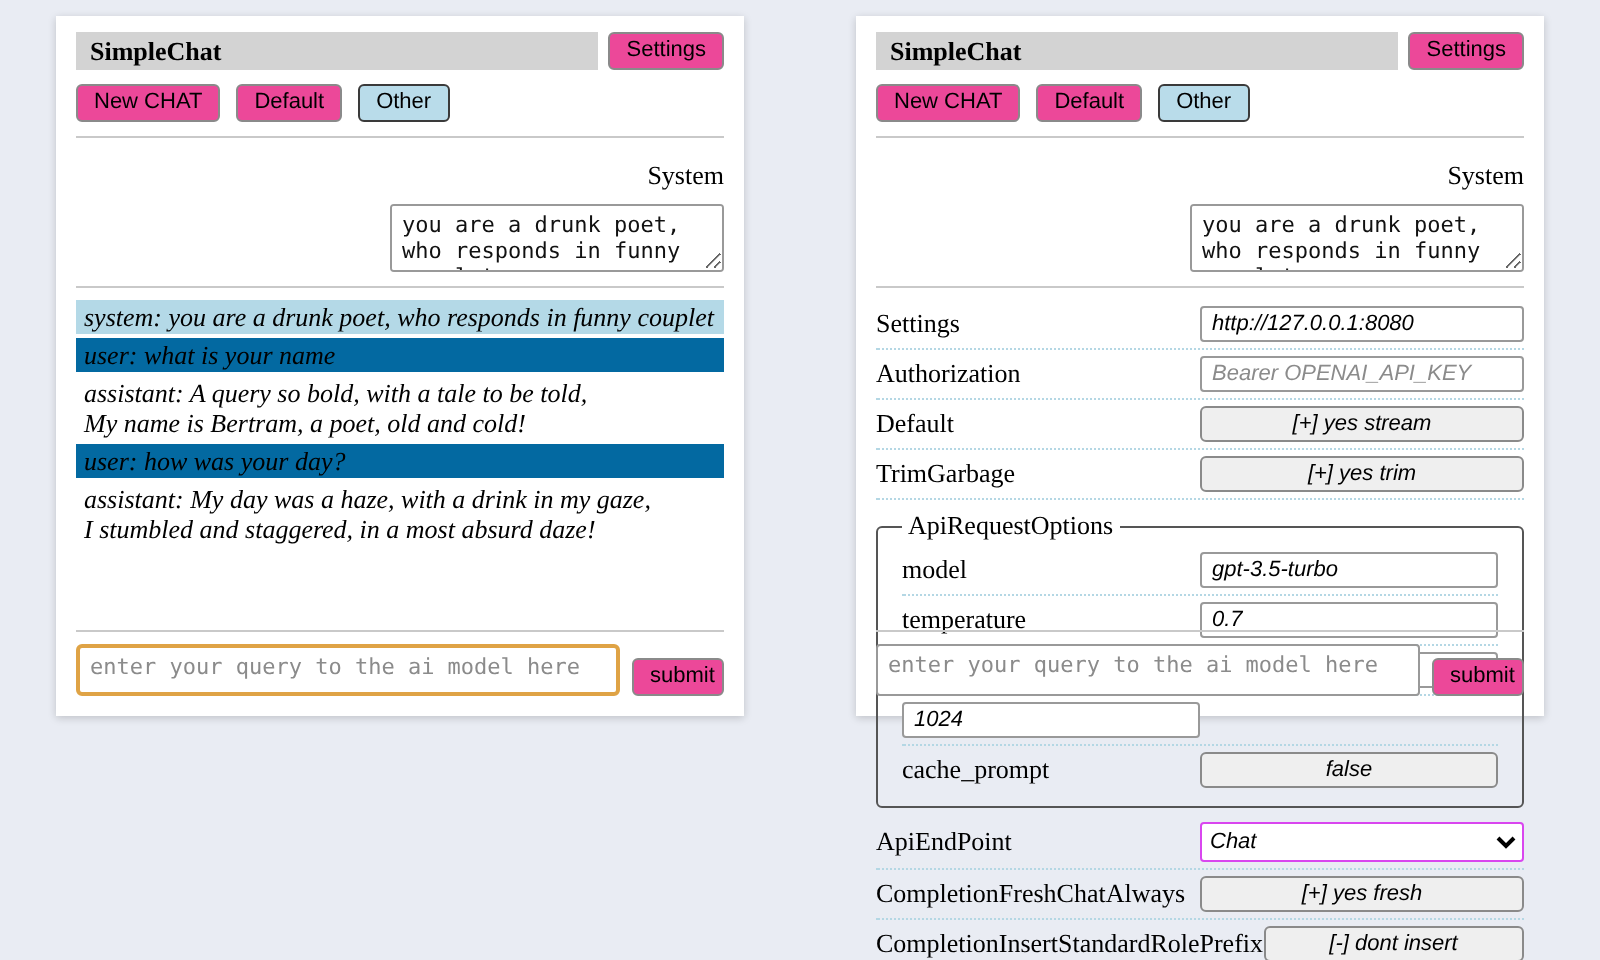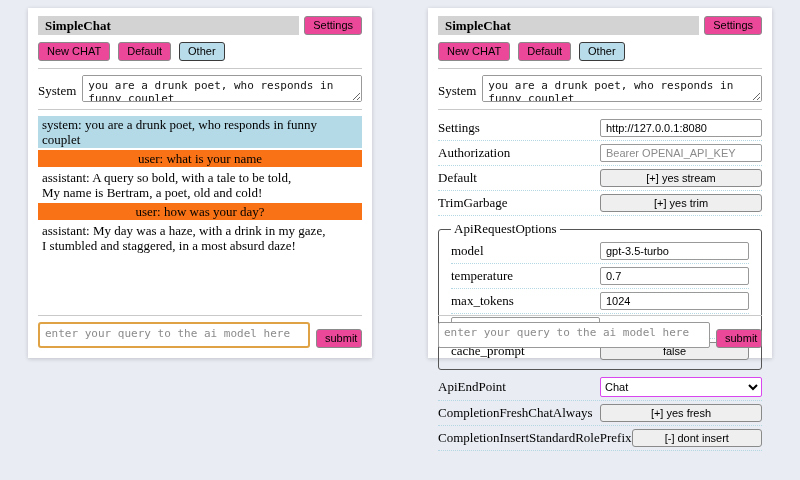--- a/index.html
+++ b/index.html
@@ -29,46 +29,47 @@
     font-family: "Liberation Sans", sans-serif; font-size: 11px;
     background: #ec4899; border: 1px solid #8a8a8a; border-radius: 3px;
     padding: 2px 8px; color: #000; line-height: 13px;
   }
   .session-row { margin-top: 7px; display: flex; gap: 8px; }
   .session-selected { background: #b9dcea; border-color: #3a3a3a; }
 
   hr { border: none; border-top: 1px solid #c9c9c9; margin: 7px 0 6px; }
 
   
-  .system-row { display: flex; gap: 6px; align-items: center; }
+  .system-row { display: flex; gap: 6px; align-items: flex-end; flex-direction: column; }
   .system-row label { padding-top: 5px; }
   textarea {
     font-family: "DejaVu Sans Mono", "Liberation Mono", monospace;
     font-size: 11px; border: 1px solid #999; border-radius: 2px;
     padding: 3px 5px; color: #111;
   }
   textarea.system-input { flex: 1; height: 27px; }
 
   
   .messages { margin-top: 2px; }
   .messages p {
     margin: 0 0 2px; padding: 1px 4px; line-height: 15px;
     white-space: pre-line;
+    font-style: italic;
   }
   .msg-system { background: #b4d9e7; }
-  .msg-user { background: #f97316; text-align: center; }
+  .msg-user { background: #0369a1; }
   .msg-assistant { background: transparent; }
 
   
   .settings { margin-top: 2px; }
   .srow {
     display: grid; grid-template-columns: 1fr 1fr; align-items: center;
     padding: 3px 0; border-bottom: 1px dotted #b4d7e4; min-height: 22px;
   }
-  .srow .ctrl { width: 100%; }
+  .srow .ctrl { width: 100%; font-style: italic; }
   input[type=text] {
     width: 100%; font-family: "Liberation Sans", sans-serif; font-size: 11px;
     border: 1px solid #999; border-radius: 2px; padding: 2px 5px; height: 18px;
   }
   input[type=text]::placeholder, textarea::placeholder { color: #8b8b8b; }
   .toggle-btn { width: 100%; height: 18px; padding: 1px 4px; background: #efefef; }
   select {
     width: 100%; height: 20px; font-family: "Liberation Sans", sans-serif;
     font-size: 11px; border: 1px solid #d946ef; border-radius: 2px; background: #fff;
   }

